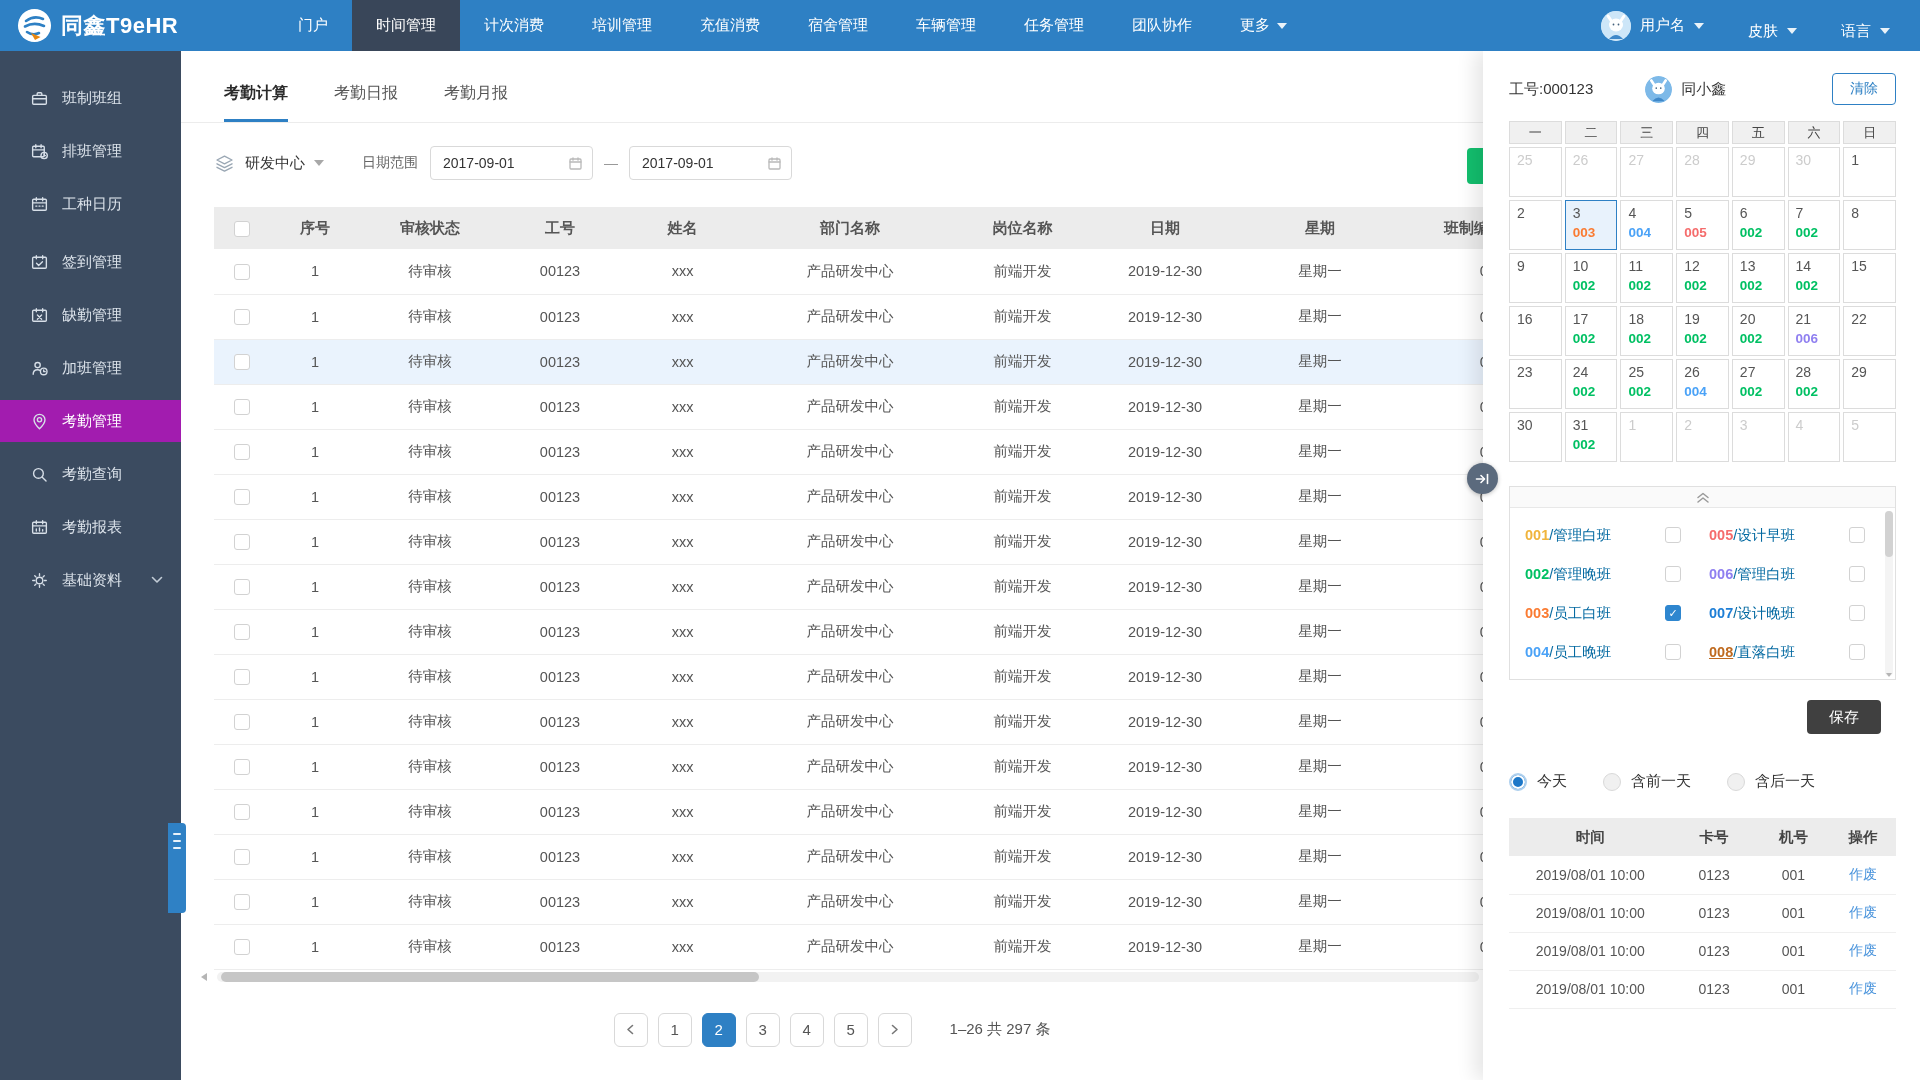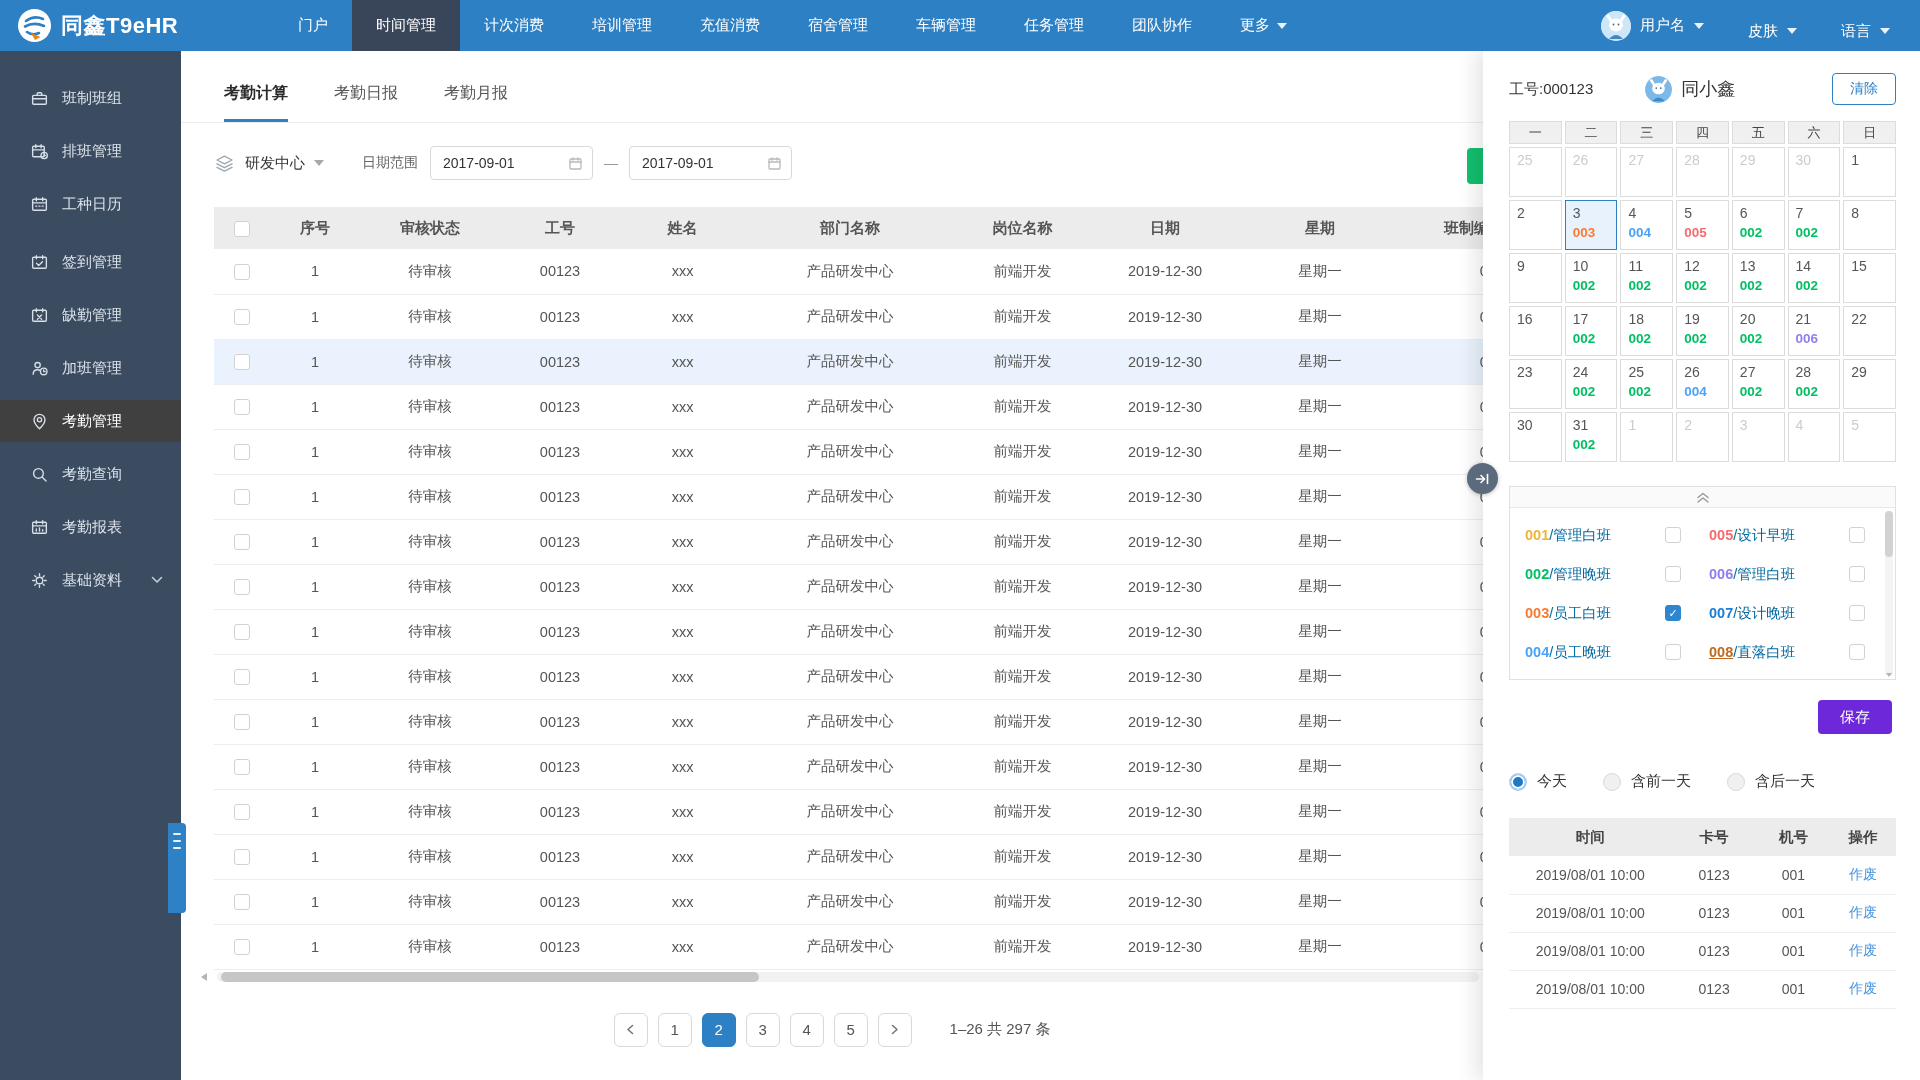--- a/index.html
+++ b/index.html
@@ -15,21 +15,21 @@
   .nav-item.active{background:#394659}
   .tri{width:0;height:0;border-left:5px solid transparent;border-right:5px solid transparent;border-top:6px solid rgba(255,255,255,.9);display:inline-block}
   .nav-right{margin-left:auto;display:flex;align-items:flex-end;padding-right:30px;gap:44px}
   .nav-right .grp{display:flex;align-items:center;gap:9px;font-size:15px;cursor:pointer}
   .avatar{width:30px;height:30px;border-radius:50%;overflow:hidden;background:#cde6f8;flex:none;display:inline-block}
 
   
   .sidebar{position:absolute;top:51px;left:0;bottom:0;width:181px;background:#3b4b60;padding-top:26px;z-index:20}
   .side-item{height:42px;display:flex;align-items:center;gap:13px;padding-left:30px;color:#dbe2ea;font-size:15px;cursor:pointer;margin-bottom:11px;white-space:nowrap}
   .side-item.gap-top{margin-top:16px}
-  .side-item.active{background:#404040;color:#fff}
+  .side-item.active{background:#a21caf;color:#fff}
   .side-icon{width:19px;height:19px;flex:none;display:inline-flex}
   .side-icon svg{width:19px;height:19px;stroke:#d7dfe8;fill:none;stroke-width:1.3;stroke-linecap:round;stroke-linejoin:round}
   .side-chevron{margin-left:16px;display:inline-flex}
   .side-chevron svg{width:12px;height:8px;stroke:#c2ccd6;fill:none;stroke-width:1.6;stroke-linecap:round;stroke-linejoin:round}
 
   
   .content{position:absolute;top:51px;left:181px;right:0;bottom:0;background:#fff;z-index:1}
   .tabs{display:flex;gap:46px;padding-left:43px;height:72px;align-items:flex-end;border-bottom:1px solid #ececec}
   .tab{font-size:16px;color:#555;padding-bottom:15px;border-bottom:3px solid transparent;cursor:pointer}
   .tab.active{color:#2b2b2b;font-weight:700;border-color:#2e80c4}
@@ -67,21 +67,21 @@
   .green-sliver{position:absolute;top:148px;left:1467px;width:16px;height:36px;background:#13bf6e;border:none;border-radius:4px 0 0 4px;z-index:10;cursor:pointer}
   .drawer-tab{position:absolute;left:168px;top:823px;width:18px;height:90px;background:#2f81c5;border-radius:0 4px 4px 0;z-index:22;display:flex;flex-direction:column;align-items:center;padding-top:10px;gap:5px;cursor:pointer}
   .drawer-tab i{display:block;width:8px;height:2px;background:rgba(255,255,255,.9);border-radius:1px}
 
   
   .panel{position:absolute;top:51px;left:1483px;width:437px;bottom:0;background:#fff;box-shadow:-8px 0 18px rgba(0,0,0,.10);z-index:25;padding:22px 24px 0 26px}
   .panel-header{display:flex;align-items:center}
   .emp-no{font-size:15px;color:#333}
   .emp-wrap{display:flex;align-items:center;gap:9px;margin-left:52px}
   .emp-wrap .avatar{width:27px;height:27px}
-  .emp-name{font-size:18px;color:#333}
+  .emp-name{font-size:15px;color:#333}
   .clear-btn{margin-left:auto;height:32px;padding:0 17px;border:1px solid #2e80c4;color:#2e80c4;background:#fff;border-radius:4px;font-size:14px;cursor:pointer;font-family:inherit}
 
   .cal-grid{display:grid;grid-template-columns:repeat(7,1fr);gap:3px;margin-top:16px}
   .cal-head-cell{background:#f0f0f0;border:1px solid #dcdcdc;height:23px;display:flex;align-items:center;justify-content:center;font-size:13px;color:#444}
   .cal-cell{border:1px solid #dcdcdc;height:50px;padding:4px 0 0 7px;background:#fff;cursor:pointer}
   .cal-cell.sel{border-color:#2e80c4;background:#e8f2fc}
   .cal-day{display:block;font-size:14px;color:#555;line-height:17px}
   .cal-cell.muted .cal-day{color:#ccc}
   .cal-code{display:block;font-size:13.5px;font-weight:700;line-height:17px;margin-top:2px}
 
@@ -90,21 +90,21 @@
   .shift-top svg{width:18px;height:13px;stroke:#9a9a9a;fill:none;stroke-width:1.5;stroke-linecap:round;stroke-linejoin:round}
   .shift-list{padding:16px 30px 16px 15px;display:grid;grid-template-columns:1fr 1fr;column-gap:28px;row-gap:17px}
   .shift-item{display:flex;align-items:center;font-size:14.5px;height:22px}
   .shift-code{font-weight:700}
   .shift-name{color:#0369a1}
   .shift-item .cb{margin-left:auto}
   .shift-scroll{position:absolute;right:2px;top:24px;bottom:3px;width:8px;background:#f4f4f4;border-radius:4px}
   .shift-thumb{position:absolute;top:0;left:0;width:8px;height:46px;background:#d2d2d2;border-radius:4px;cursor:pointer}
   .shift-down{position:absolute;bottom:-1px;left:1px;width:0;height:0;border-left:3px solid transparent;border-right:3px solid transparent;border-top:4px solid #b5b5b5}
 
-  .save-btn{display:block;margin:20px 4px 0 auto;width:74px;height:34px;background:#6d28d9;color:#fff;border:none;border-radius:4px;font-size:15px;cursor:pointer;font-family:inherit}
+  .save-btn{display:block;margin:20px 15px 0 auto;width:74px;height:34px;background:#404040;color:#fff;border:none;border-radius:4px;font-size:15px;cursor:pointer;font-family:inherit}
 
   .radio-row{display:flex;align-items:center;gap:36px;margin-top:38px}
   .radio{display:flex;align-items:center;gap:10px;font-size:15px;color:#333;cursor:pointer}
   .r-dot{width:18px;height:18px;border-radius:50%;border:1px solid #d9d9d9;background:#f0f0f0;flex:none}
   .r-dot.sel{background:#1e78c8;border:2px solid #aed0ee;box-shadow:inset 0 0 0 2px #fff}
 
   table.log{width:100%;border-collapse:collapse;margin-top:27px}
   table.log th{background:#ececec;height:38px;font-size:14.5px;color:#444;font-weight:600;text-align:center}
   table.log td{height:38px;border-bottom:1px solid #efefef;font-size:14px;color:#555;text-align:center}
   .action-link{color:#4a94dc;cursor:pointer}

